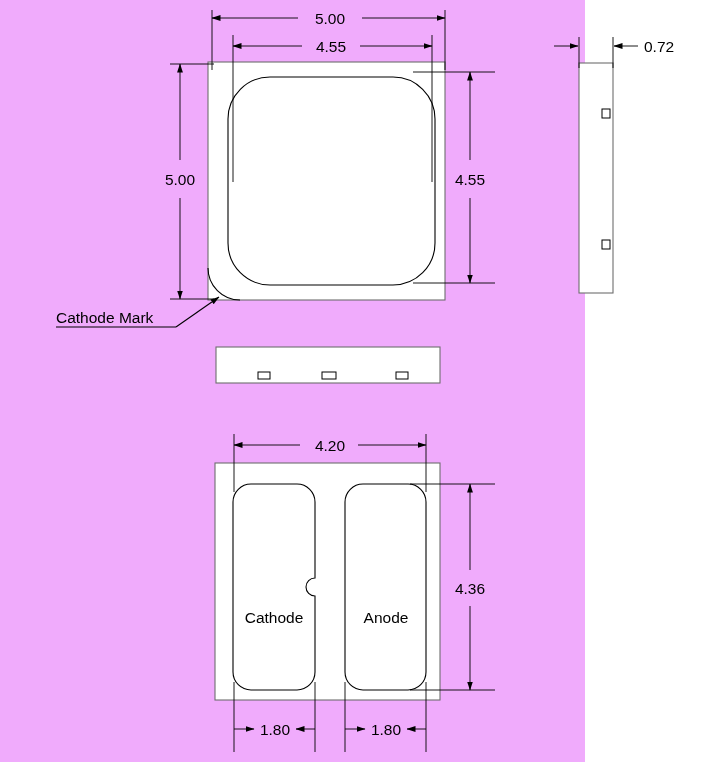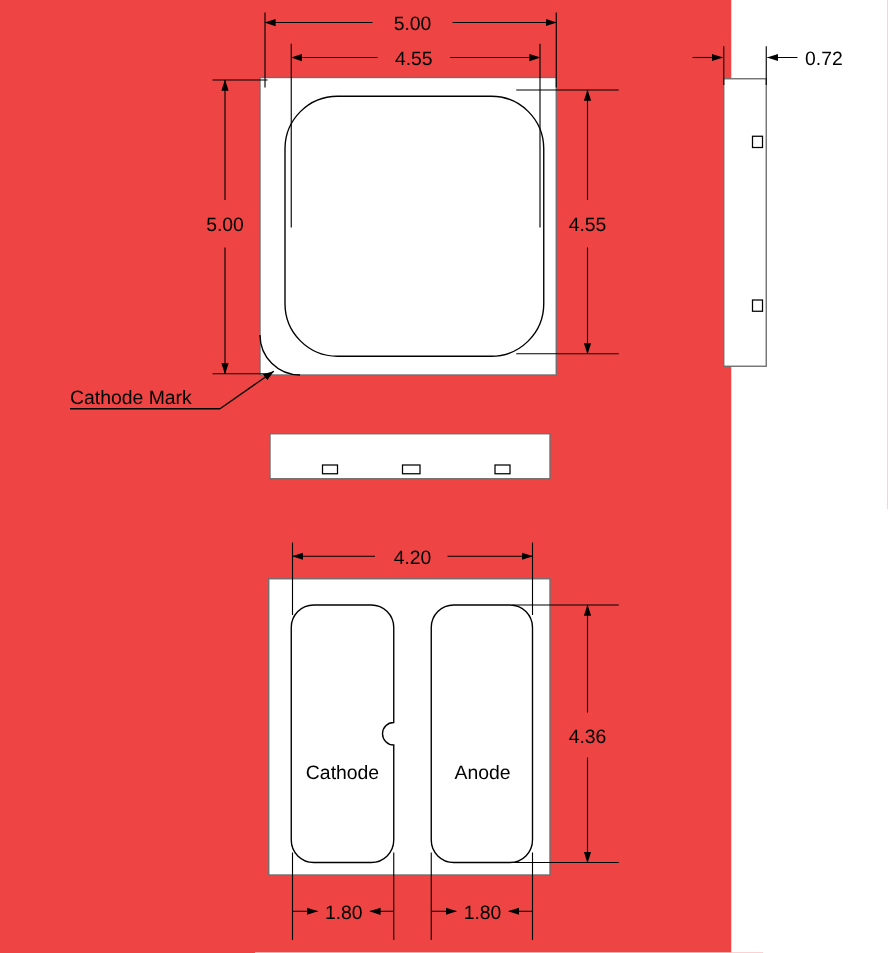--- a/index.html
+++ b/index.html
@@ -4,21 +4,21 @@
 <style>
   html, body {
     margin: 0;
     padding: 0;
     background: #ffffff;
   }
   #drawing-root {
     position: relative;
     width: 585px;
     height: 762px;
-    background: #ef4444;
+    background: #f0abfc;
     font-family: "Liberation Sans", sans-serif;
   }
   svg.drawing {
     display: block;
     width: 710px;
     height: 762px;
   }
   .outline-dark {
     fill: none;
     stroke: #000000;

